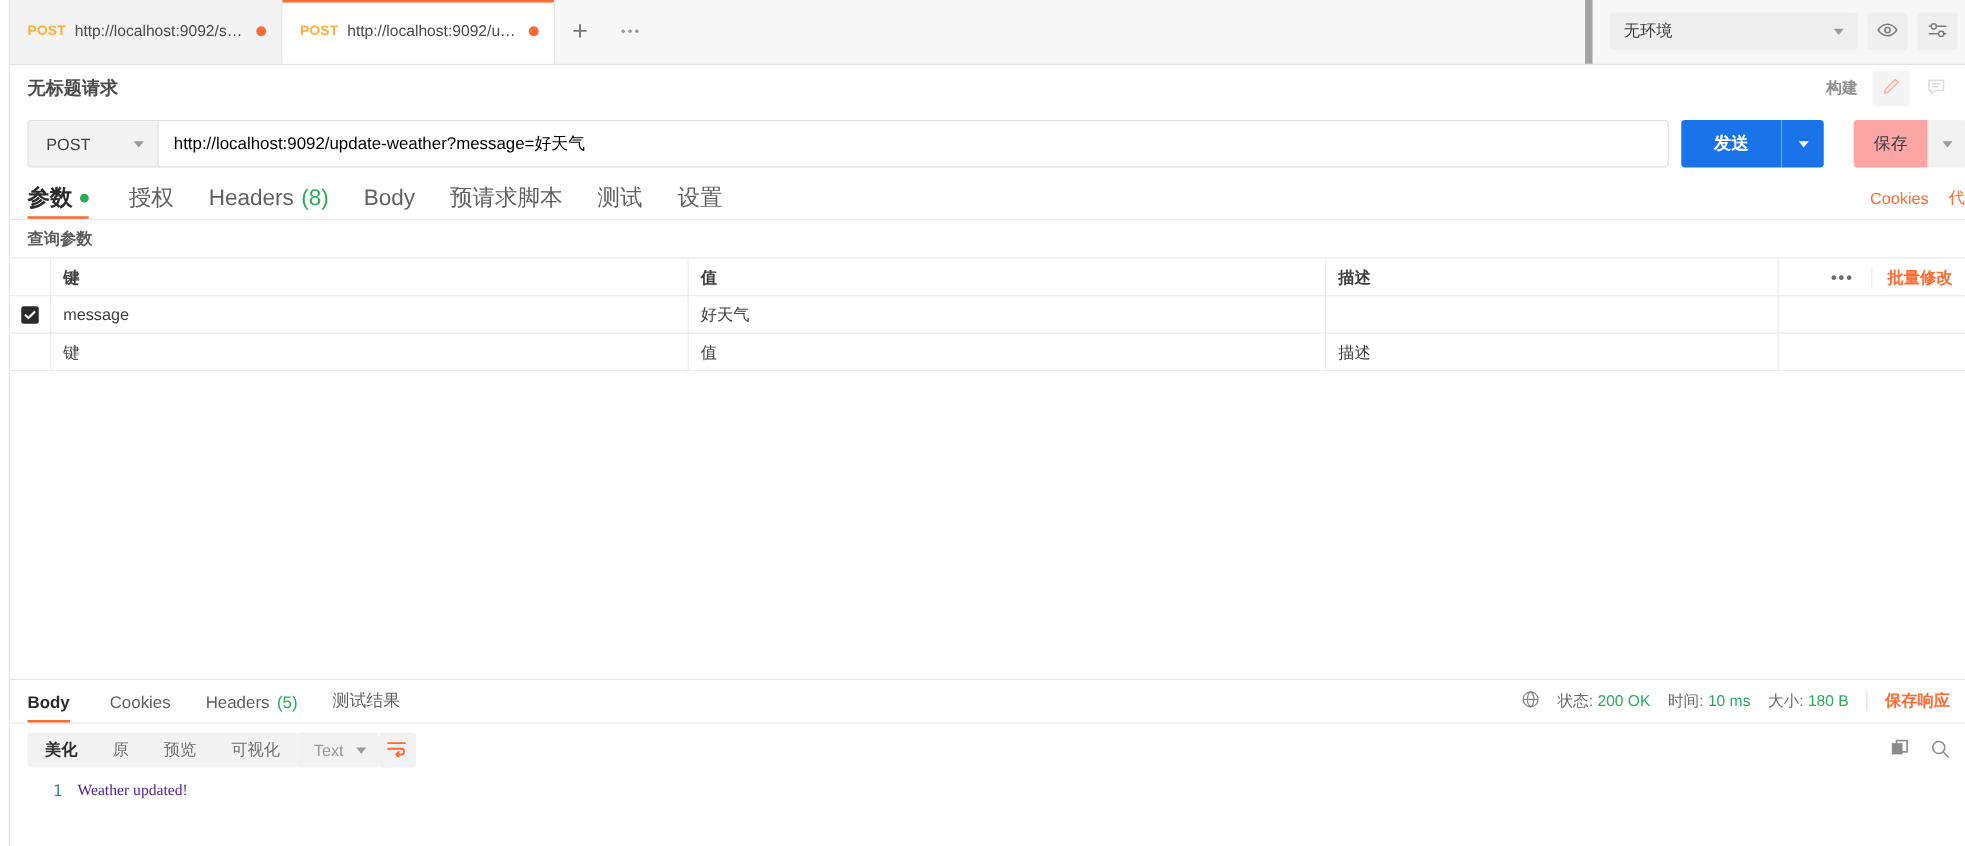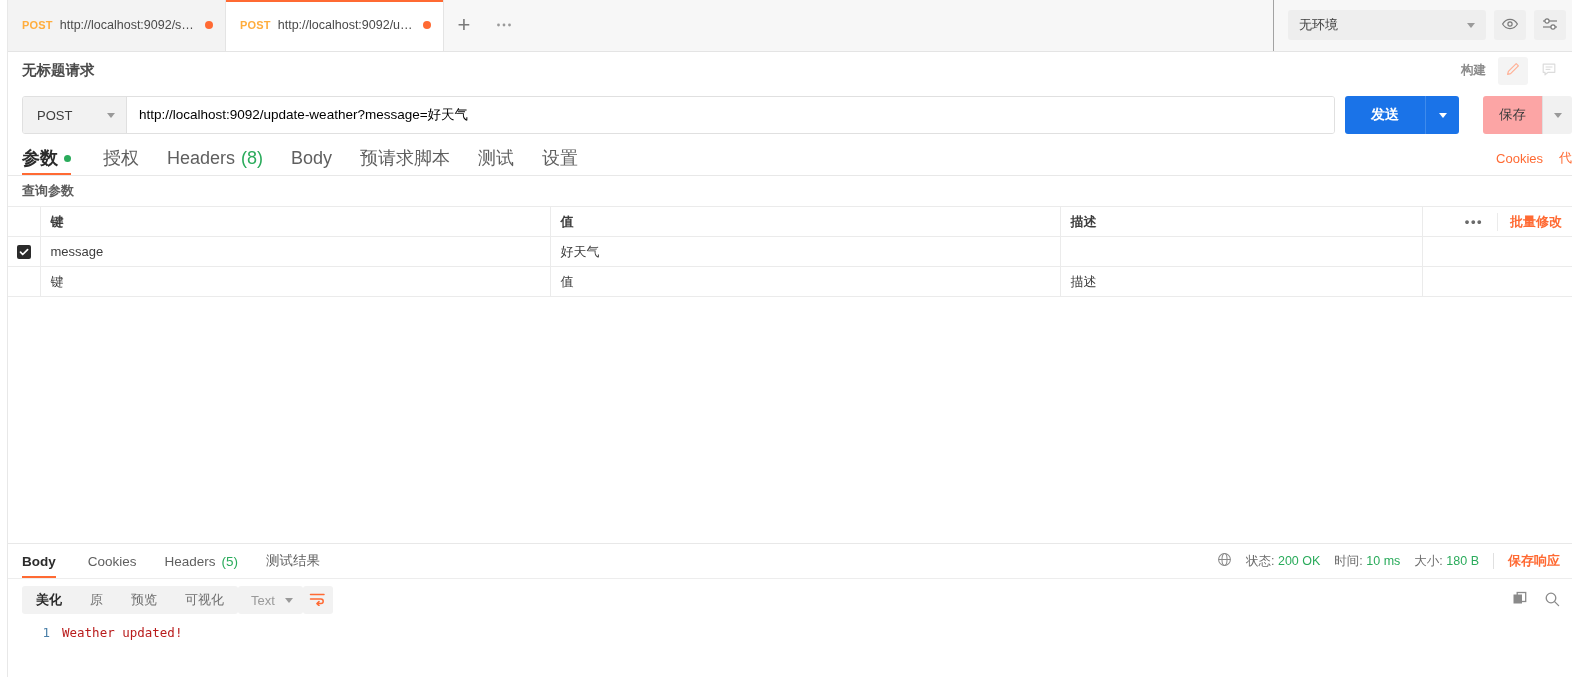--- a/index.html
+++ b/index.html
@@ -60,21 +60,21 @@
     display: flex; align-items: center; justify-content: center;
     color: #8a8a8a; cursor: pointer; background: transparent;
   }
   .tab-plus { font-size: 22px; font-weight: 300; color: #7a7a7a; }
   .tab-more { font-size: 13px; letter-spacing: 1px; color: #9a9a9a; }
 
   .tabstrip-right {
     display: flex; align-items: center; gap: 8px;
     padding: 0 6px 0 14px;
     height: 52px;
-    border-left: 1px solid #a3a3a3;
+    border-left: 6px solid #a3a3a3;
     flex: 0 0 auto;
   }
   .env-select {
     width: 198px; height: 30px;
     background: #eeeeee; border-radius: 3px;
     display: flex; align-items: center; justify-content: space-between;
     padding: 0 11px; cursor: pointer;
     font-size: 13px; color: #3d3d3d;
   }
   .caret-dn {
@@ -245,21 +245,21 @@
   }
   .wrap-btn {
     width: 30px; height: 28px; background: #f2f2f2; border-radius: 3px;
     display: flex; align-items: center; justify-content: center; cursor: pointer;
   }
   .resp-tools-right { margin-left: auto; display: flex; align-items: center; gap: 16px; }
 
   .resp-body { padding: 4px 0 0 0; height: 56px; }
   .code-line { display: flex; align-items: flex-start; font-family: "DejaVu Sans Mono", "Liberation Mono", monospace; font-size: 12.5px; }
   .ln { width: 54px; flex: 0 0 54px; text-align: right; color: #4a7fa8; padding-right: 12px; }
-  .ltxt { color: #b91c1c; white-space: pre; }
+  .ltxt { color: #4c1d95; white-space: pre; font-family: Liberation Serif, serif; }
 </style>
 </head>
 <body>
 
 <div class="app">
 
   <div class="rail"></div>
 
   <div class="main">
 

